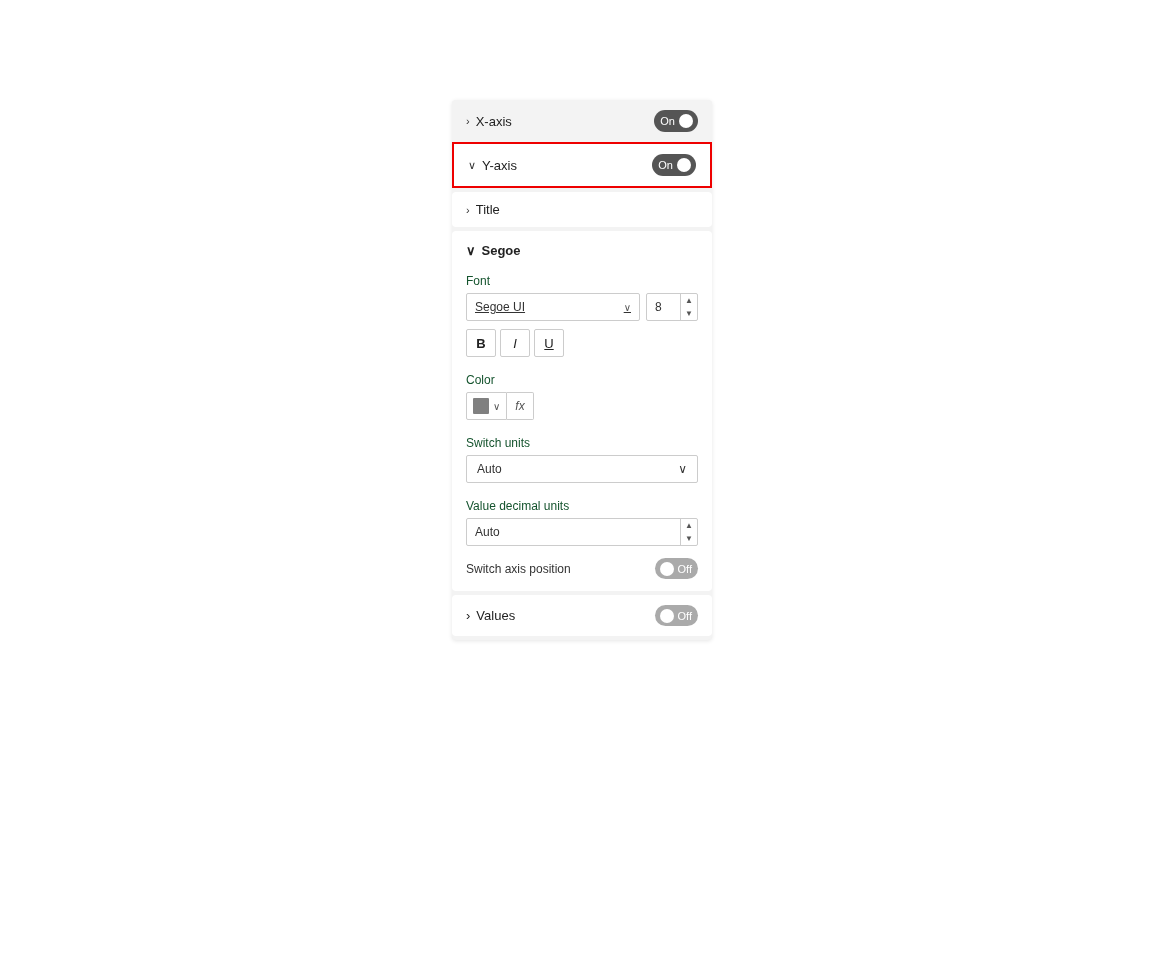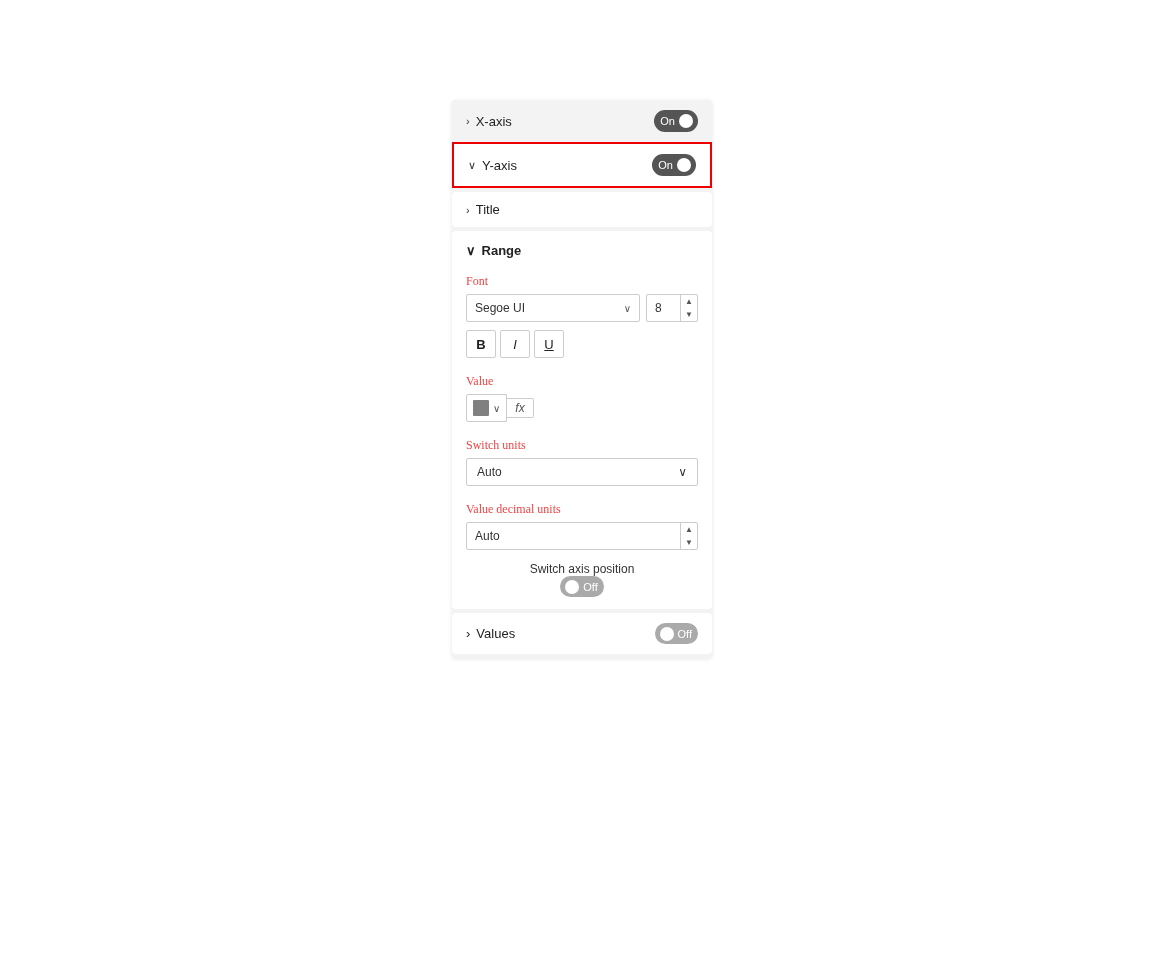--- a/index.html
+++ b/index.html
@@ -112,24 +112,23 @@
       align-items: center;
       gap: 6px;
       font-size: 13px;
       font-weight: 600;
       color: #222;
       margin-bottom: 12px;
     }
 
     .field-label {
       font-size: 12px;
-      color: #ef4444;
+      color: #14532d;
       margin-bottom: 5px;
       margin-top: 16px;
-      font-family: Liberation Serif, serif;
     }
 
     .field-label:first-child {
       margin-top: 0;
     }
 
     
     .font-row {
       display: flex;
       gap: 6px;
@@ -151,20 +150,21 @@
     }
 
     .select-box .down-arrow {
       font-size: 10px;
       color: #555;
       margin-left: 6px;
     }
 
     .font-select {
       flex: 1;
+      text-decoration: underline;
     }
 
     .number-input {
       display: flex;
       align-items: center;
       border: 1px solid #ccc;
       background: #fff;
       border-radius: 2px;
       height: 28px;
       width: 52px;
@@ -256,21 +256,21 @@
       align-items: center;
       justify-content: center;
       border: 1px solid #ccc;
       border-left: none;
       background: #fff;
       border-radius: 0 2px 2px 0;
       padding: 0 8px;
       cursor: pointer;
       font-size: 12px;
       color: #555;
-      height: 20px;
+      height: 28px;
       font-style: italic;
     }
 
     
     .full-select {
       width: 100%;
       display: flex;
       align-items: center;
       justify-content: space-between;
       border: 1px solid #ccc;
@@ -307,21 +307,20 @@
       border-left: 1px solid #ccc;
       height: 100%;
     }
 
     
     .switch-row {
       display: flex;
       align-items: center;
       justify-content: space-between;
       margin-top: 12px;
-      flex-direction: column;
     }
 
     .switch-label {
       font-size: 12px;
       color: #333;
     }
 
     
     .range-section {
       background: #fff;
@@ -388,21 +387,21 @@
   <div class="range-section">
     <div class="range-header">
       <span class="chevron">›</span>
       <span>Title</span>
     </div>
   </div>
 
   <div class="card">
     <div class="section-header">
       <span>∨</span>
-      <span>Range</span>
+      <span>Segoe</span>
     </div>
 
     <div class="field-label">Font</div>
     <div class="font-row">
       <div class="select-box font-select">
         <span>Segoe UI</span>
         <span class="down-arrow">∨</span>
       </div>
       <div class="number-input">
         <span class="num-val">8</span>
@@ -412,21 +411,21 @@
         </div>
       </div>
     </div>
 
     <div class="format-row">
       <button class="format-btn bold">B</button>
       <button class="format-btn italic">I</button>
       <button class="format-btn underline">U</button>
     </div>
 
-    <div class="field-label">Value</div>
+    <div class="field-label">Color</div>
     <div class="color-row">
       <div class="color-swatch-btn">
         <div class="color-swatch"></div>
         <span class="down-arrow">∨</span>
       </div>
       <button class="fx-btn">fx</button>
     </div>
 
     <div class="field-label">Switch units</div>
     <div class="full-select">

